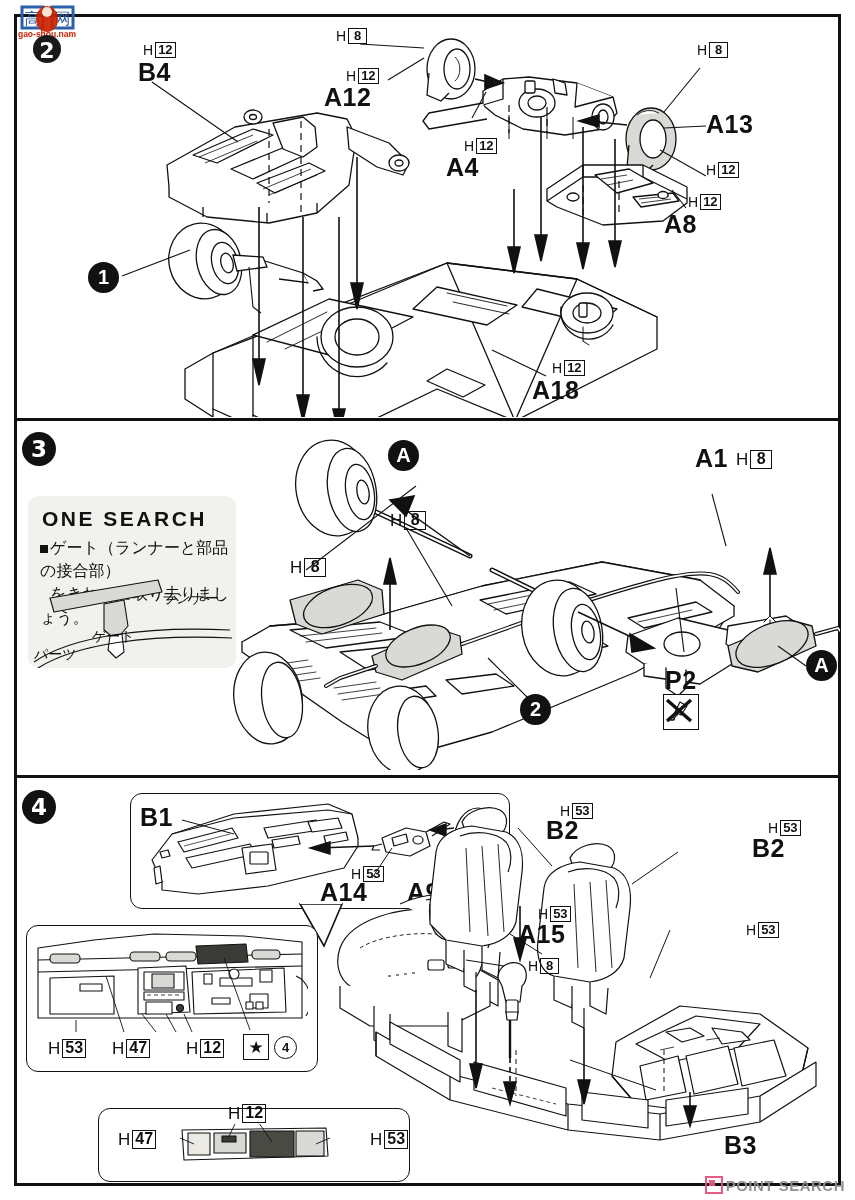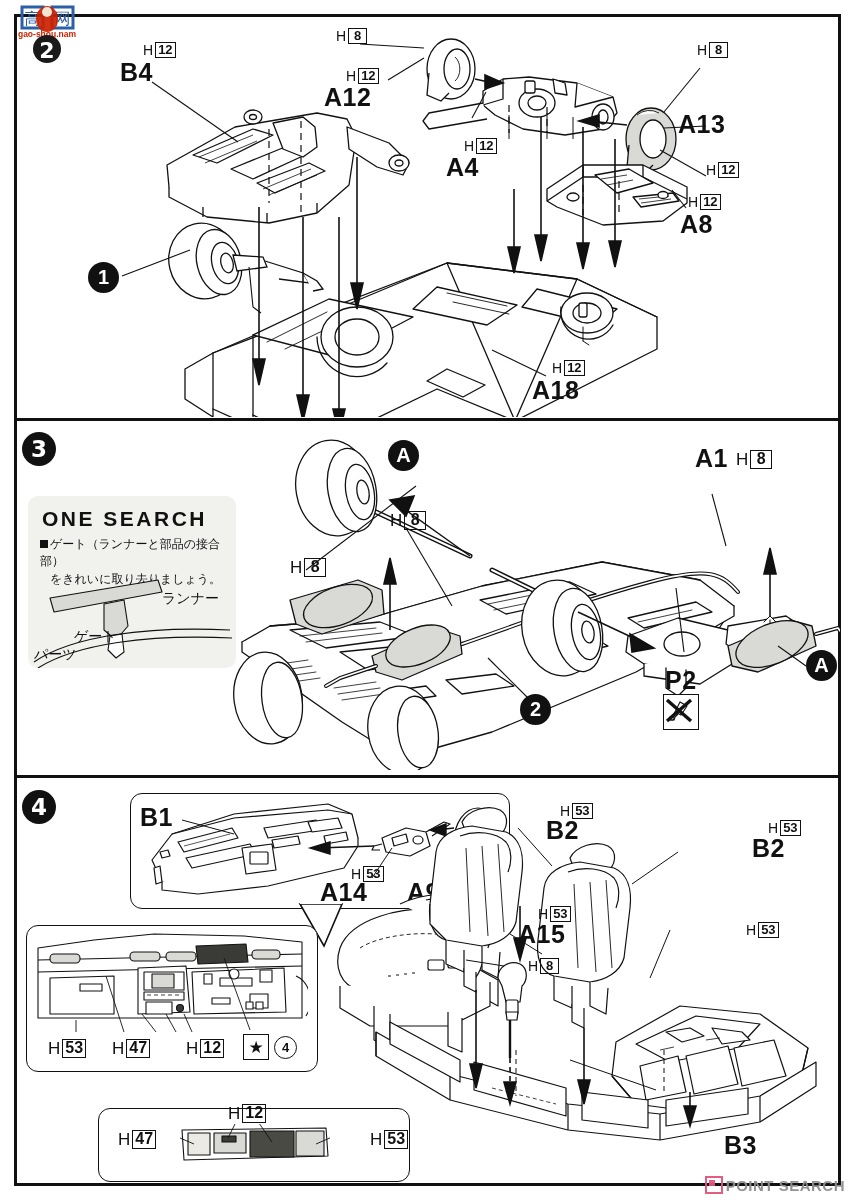--- a/index.html
+++ b/index.html
@@ -55,21 +55,21 @@
   
   .onepoint{
     position:absolute;left:28px;top:496px;width:208px;height:172px;
     background:#f1f1ee;border-radius:10px;
   }
   .onepoint .title{
     position:absolute;left:14px;top:11px;font-size:21px;font-weight:bold;
     letter-spacing:2.5px;font-family:"Liberation Sans",sans-serif;
   }
   .onepoint .body{
-    position:absolute;left:12px;top:40px;width:190px;font-size:12px;
+    position:absolute;left:12px;top:40px;width:190px;font-size:16px;
     line-height:1.45;font-family:"DejaVu Sans",sans-serif;
   }
   .onepoint .sq{display:inline-block;width:8px;height:8px;background:#111;margin-right:2px;}
   .op-art{position:absolute;left:0;top:78px;width:208px;height:94px;}
   .op-cap{position:absolute;font-size:14px;font-family:Liberation Sans, sans-serif;margin-top:10px;}
 
   
   .subpanel{position:absolute;border:1.6px solid #111;border-radius:12px;background:#fff;}
 
   
@@ -268,21 +268,21 @@
       <path d="M360 44 L424 48"></path>
       <path d="M472 118 L486 92"></path>
       <path d="M700 68 L664 112"></path>
       <path d="M706 126 L664 128"></path>
       <path d="M706 176 L660 150"></path>
       <path d="M686 208 L672 190"></path>
       <path d="M546 376 L492 350"></path>
     </g>
   </svg>
 
-  <div class="plabel" style="left:120px;top:60px">B4</div>
+  <div class="plabel" style="left:138px;top:60px">B4</div>
   <div class="paint" style="left:143px;top:42px">
     <span class="h">H</span>
     <span class="num">12</span>
   </div>
 
   <div class="plabel" style="left:324px;top:85px">A12</div>
   <div class="paint" style="left:346px;top:68px">
     <span class="h">H</span>
     <span class="num">12</span>
   </div>
@@ -290,31 +290,31 @@
     <span class="h">H</span>
     <span class="num">8</span>
   </div>
 
   <div class="plabel" style="left:446px;top:155px">A4</div>
   <div class="paint" style="left:464px;top:138px">
     <span class="h">H</span>
     <span class="num">12</span>
   </div>
 
-  <div class="plabel" style="left:678px;top:112px">A13</div>
+  <div class="plabel" style="left:706px;top:112px">A13</div>
   <div class="paint" style="left:697px;top:42px">
     <span class="h">H</span>
     <span class="num">8</span>
   </div>
   <div class="paint" style="left:706px;top:162px">
     <span class="h">H</span>
     <span class="num">12</span>
   </div>
 
-  <div class="plabel" style="left:680px;top:212px">A8</div>
+  <div class="plabel" style="left:664px;top:212px">A8</div>
   <div class="paint" style="left:688px;top:194px">
     <span class="h">H</span>
     <span class="num">12</span>
   </div>
 
   <div class="plabel" style="left:532px;top:378px">A18</div>
   <div class="paint" style="left:552px;top:360px">
     <span class="h">H</span>
     <span class="num">12</span>
   </div>
@@ -332,21 +332,21 @@
         <path d="M22 24 L130 6 L134 18 L26 38 Z"></path>
         <path d="M76 30 L96 26 L100 52 L88 66 L76 56 Z"></path>
         <path d="M82 62 L94 60 L96 78 L88 84 L80 76 Z" fill="#fff"></path>
       </g>
       <g fill="none" stroke="#111" stroke-width="1.2">
         <path d="M6 88 C 44 62, 118 52, 202 56"></path>
         <path d="M10 94 C 48 70, 120 60, 204 64"></path>
       </g>
     </svg>
     <div class="op-cap" style="left:134px;top:84px">ランナー</div>
-    <div class="op-cap" style="left:46px;top:122px">ゲート</div>
+    <div class="op-cap" style="left:64px;top:122px">ゲート</div>
     <div class="op-cap" style="left:6px;top:140px">パーツ</div>
   </div>
 
   <svg class="art" style="left:230px;top:430px;width:610px;height:340px" viewBox="0 0 610 340">
     <g fill="#ffffff" stroke="#111" stroke-width="1.3" stroke-linejoin="round" stroke-linecap="round">
 
       <path d="M12 212 L58 246 L110 282 L170 318 L262 292 L406 232
                L488 200 L504 176 L470 150 L372 132 L252 156 L140 188 L40 196 Z"></path>
       <path d="M40 196 L140 188 L252 156 L372 132 L470 150"></path>
       <path d="M12 212 L12 222 L112 292 L170 328 L262 302 L406 242 L504 186 L504 176"></path>

